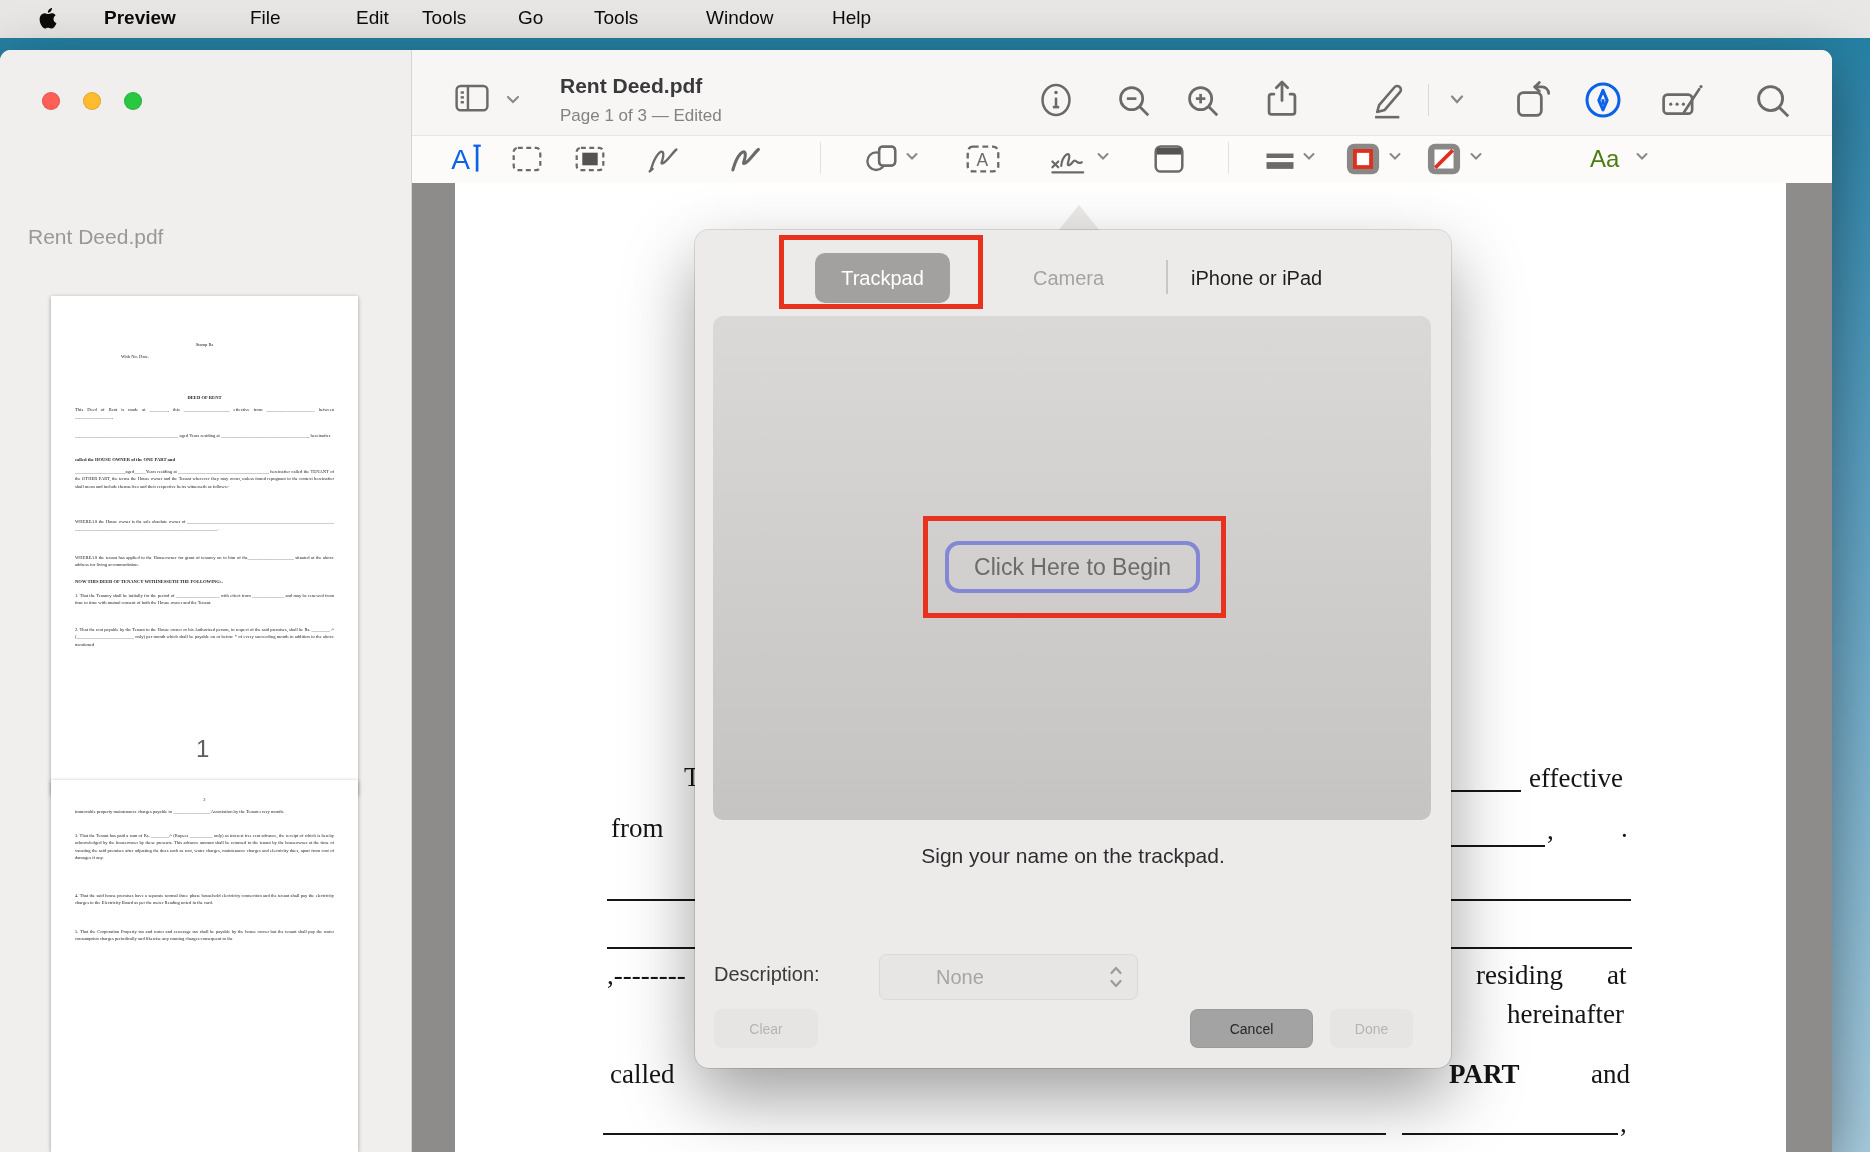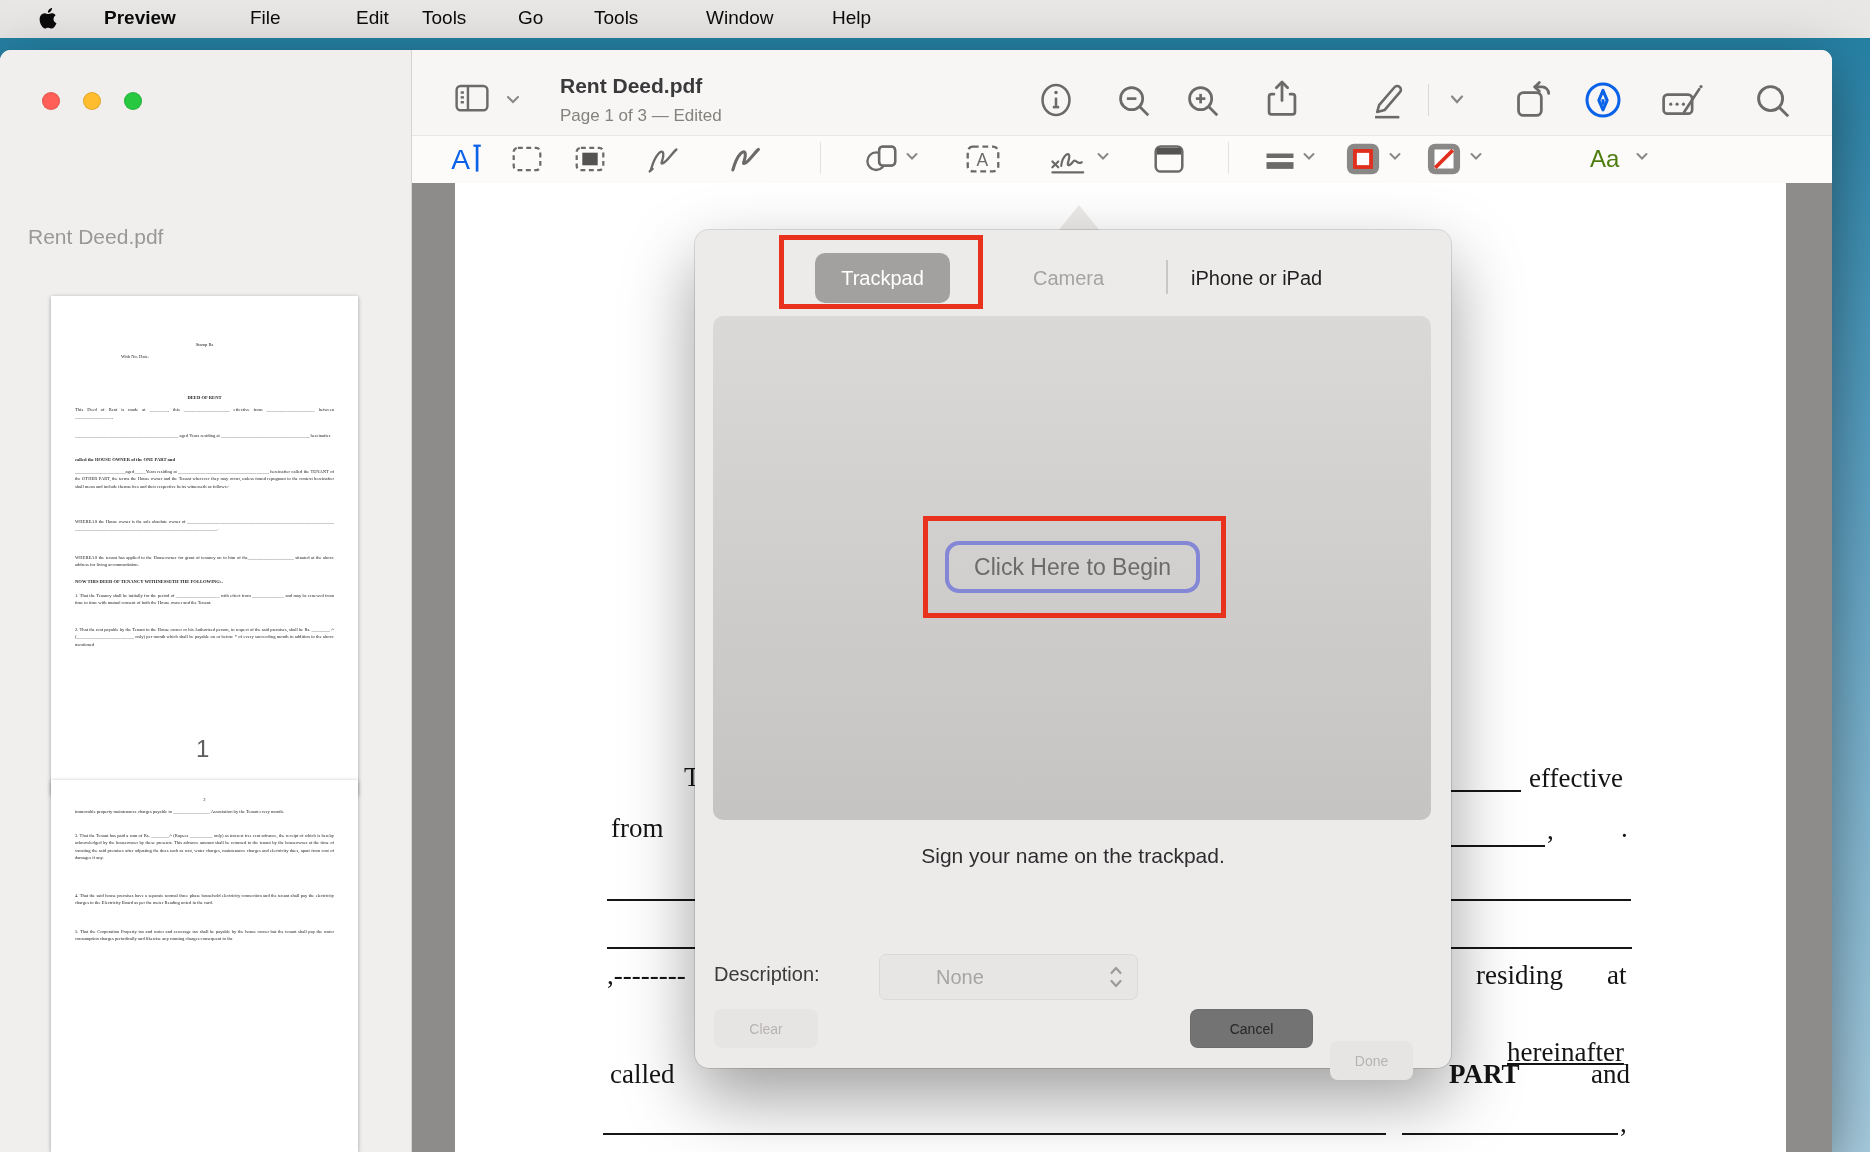--- a/index.html
+++ b/index.html
@@ -34,21 +34,21 @@
     box-shadow:0 0 0 1px rgba(0,0,0,.12),0 30px 70px rgba(0,0,0,.38);}
   .pop-arrow{left:1058px;top:205px;width:0;height:0;border-left:21px solid transparent;border-right:21px solid transparent;border-bottom:26px solid #edebe9;}
   .redrect{border:5px solid #e8321e;}
   .seg-pill{background:#a3a1a0;border-radius:10px;color:#fff;font-size:20px;display:flex;align-items:center;justify-content:center;}
   .tab-label{font-size:20px;}
   .canvas{background:linear-gradient(180deg,#dbd9d7 0%,#cfcdcb 55%,#c6c4c2 100%);border-radius:10px;}
   .begin-btn{border:4px solid #8486d6;border-radius:14px;display:flex;align-items:center;justify-content:center;
     color:#6d6b69;font-size:23px;background:rgba(255,255,255,0.06);}
   .pbtn{border-radius:8px;display:flex;align-items:center;justify-content:center;font-size:14px;}
   .pbtn.dis{background:#e7e5e3;color:#b6b4b2;}
-  .pbtn.cancel{background:#737373;color:#262626;box-shadow:inset 0 0 0 1px rgba(0,0,0,.06);}
+  .pbtn.cancel{background:#a3a3a3;color:#262626;box-shadow:inset 0 0 0 1px rgba(0,0,0,.06);}
   .dropdown{background:#e8e6e4;border:1px solid #dcdad8;border-radius:7px;color:#a7a5a3;font-size:20px;display:flex;align-items:center;}
 </style>
 </head>
 <body>
 
 <div class="screen">
 
   <div class="abs menubar">
     <span class="abs mi" style="left:38px;top:6px;">
       <svg width="22" height="25" viewBox="0 0 22 25">
@@ -317,21 +317,21 @@
         <div class="abs uline" style="left:152px;top:716px;width:88px;"></div>
         <div class="abs uline" style="left:994px;top:716px;width:182px;"></div>
 
         <div class="abs uline" style="left:152px;top:764px;width:88px;"></div>
         <div class="abs uline" style="left:994px;top:764px;width:183px;"></div>
 
         <span class="abs dt" style="left:152px;top:777px;">,--------</span>
         <span class="abs dt" style="left:1021px;top:777px;">residing</span>
         <span class="abs dt" style="left:1152px;top:777px;">at</span>
 
-        <span class="abs dt" style="left:1052px;top:854px;text-decoration:underline;">hereinafter</span>
+        <span class="abs dt" style="left:1052px;top:816px;">hereinafter</span>
 
         <span class="abs dt" style="left:155px;top:876px;">called</span>
         <span class="abs dt dtb" style="left:994px;top:876px;">PART</span>
         <span class="abs dt" style="left:1136px;top:876px;">and</span>
 
         <div class="abs uline" style="left:148px;top:950px;width:783px;"></div>
         <div class="abs uline" style="left:947px;top:950px;width:216px;"></div>
         <span class="abs dt" style="left:1165px;top:925px;">,</span>
 
       </div>
@@ -369,18 +369,18 @@
           </svg>
       </span>
     </div>
 
     <div class="abs pbtn dis" style="left:19px;top:779px;width:104px;height:39px;">
       <span>Clear</span>
     </div>
     <div class="abs pbtn cancel" style="left:495px;top:779px;width:123px;height:39px;">
       <span>Cancel</span>
     </div>
-    <div class="abs pbtn dis" style="left:635px;top:779px;width:83px;height:39px;margin-top:32px;">
+    <div class="abs pbtn dis" style="left:635px;top:779px;width:83px;height:39px;">
       <span>Done</span>
     </div>
   </div>
 
 </div>
 
 </body></html>

